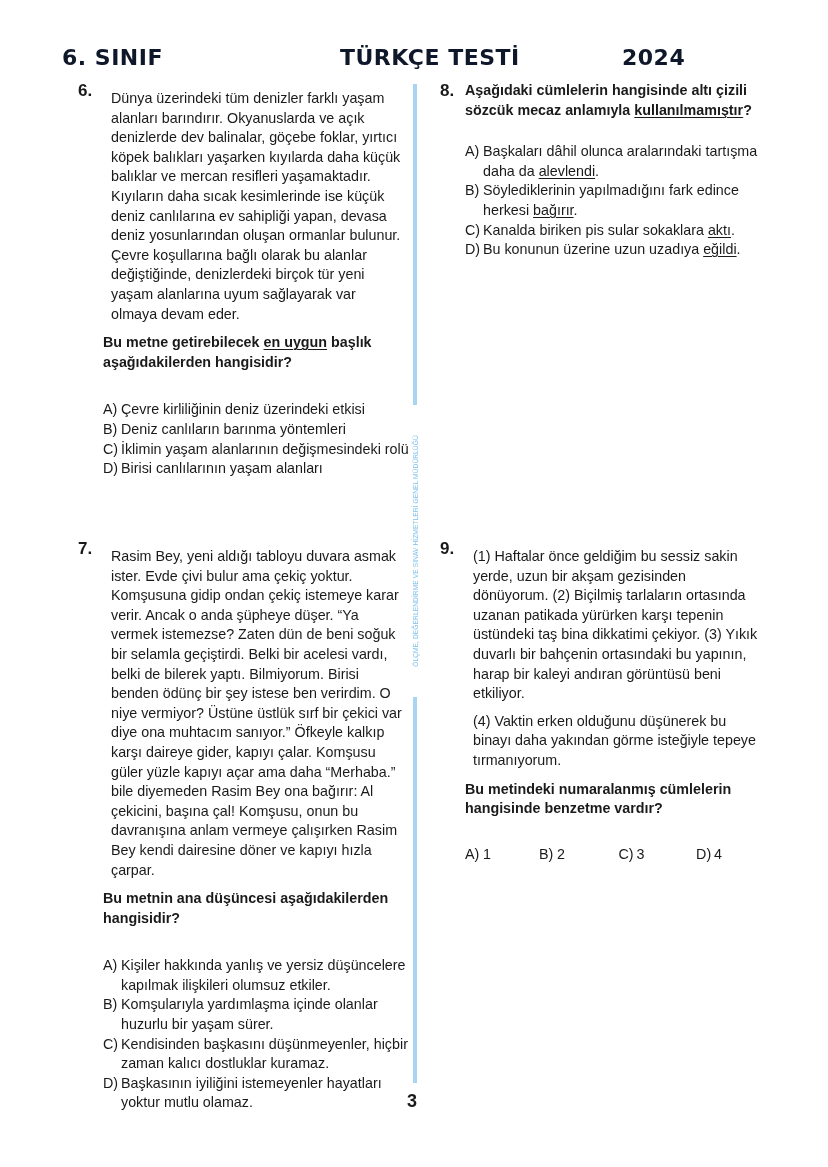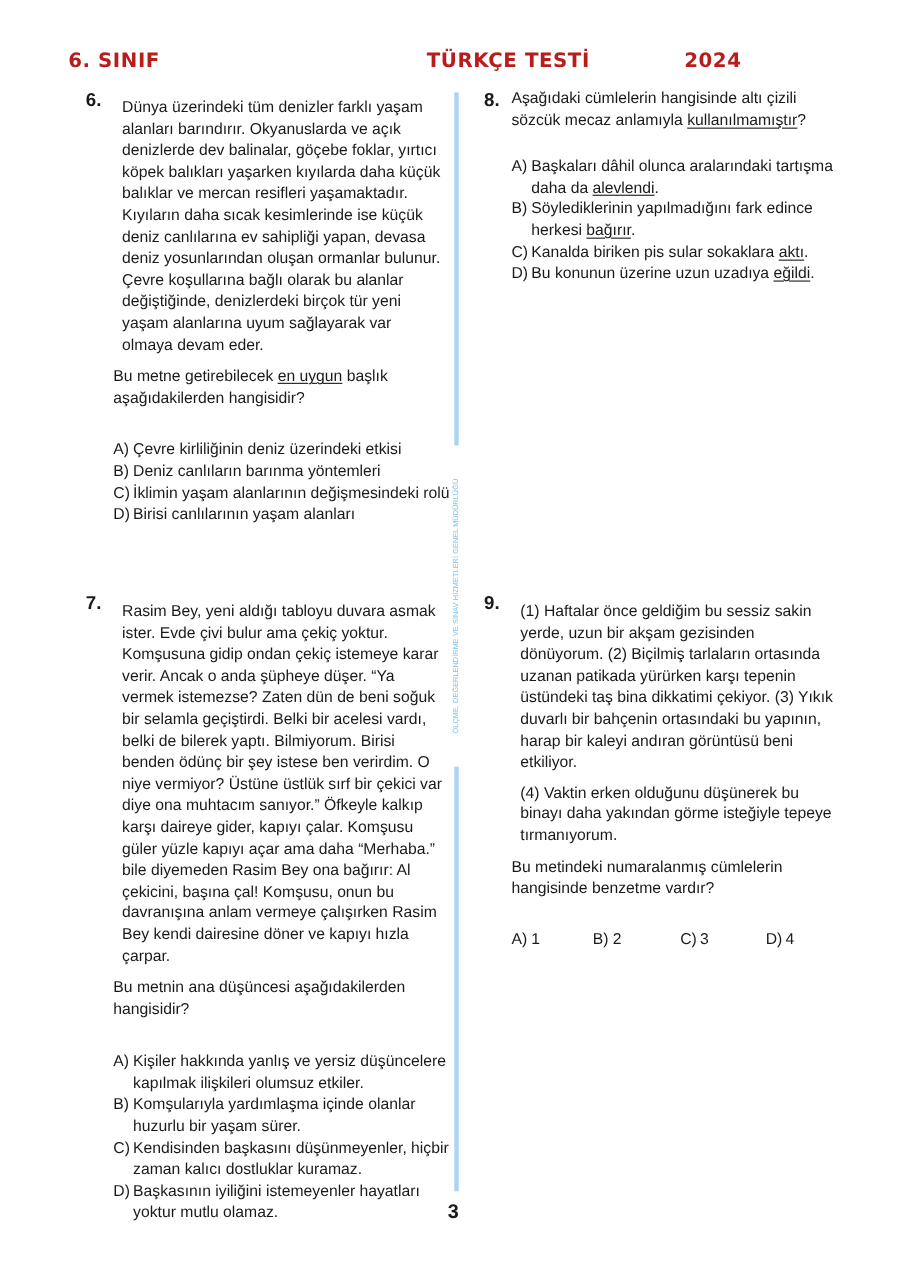--- a/index.html
+++ b/index.html
@@ -4,24 +4,24 @@
   <style>
     html, body { margin: 0; padding: 0; background: #ffffff; }
     body {
       width: 828px; height: 1167px; position: relative; overflow: hidden;
       font-family: "Liberation Sans", "DejaVu Sans", sans-serif;
       color: #1a1a1a;
     }
     .hdr {
       position: absolute; top: 45px; height: 24px;
       font-family: "DejaVu Sans", sans-serif; font-weight: bold;
-      font-size: 18px; color: #b91c1c; letter-spacing: 0.5px;
+      font-size: 22px; color: #0f172a; letter-spacing: 0.5px;
     }
     #hdr-grade { left: 62px; }
-    #hdr-title { left: 340px; margin-left: 48px; }
+    #hdr-title { left: 340px; }
     #hdr-year { left: 622px; }
 
     .divider-seg {
       position: absolute; left: 413px; width: 4px; background: #a9d5f2;
     }
     .vtext {
       position: absolute; left: 405px; top: 405px; width: 20px; height: 292px;
     }
     .vtext span {
       position: absolute; left: 50%; top: 50%;
@@ -30,21 +30,21 @@
       letter-spacing: 0.1px;
     }
 
     .q { position: absolute; font-size: 14.3px; line-height: 19.6px; }
     .qnum {
       position: absolute; left: 0; top: 0; font-weight: bold; font-size: 17px;
       line-height: 19px;
     }
     .qbody { margin-left: 25px; }
     .para { margin: 8px; }
-    .stem { font-weight: normal; margin: 9px 0 0 0; }
+    .stem { font-weight: bold; margin: 9px 0 0 0; }
     .opts { margin: 28px 0 0 0; padding: 0; list-style: none; }
     .opt { display: flex; }
     .opt .lbl { flex: 0 0 auto; width: 18px; }
     .opt .txt { flex: 1; }
     .u { text-decoration: underline; text-underline-offset: 2px; text-decoration-thickness: 1.4px; }
 
     #q6 { left: 78px; top: 81px; width: 335px; }
     #q7 { left: 78px; top: 539px; width: 335px; }
     #q8 { left: 440px; top: 81px; width: 330px; }
     #q9 { left: 440px; top: 539px; width: 330px; }

